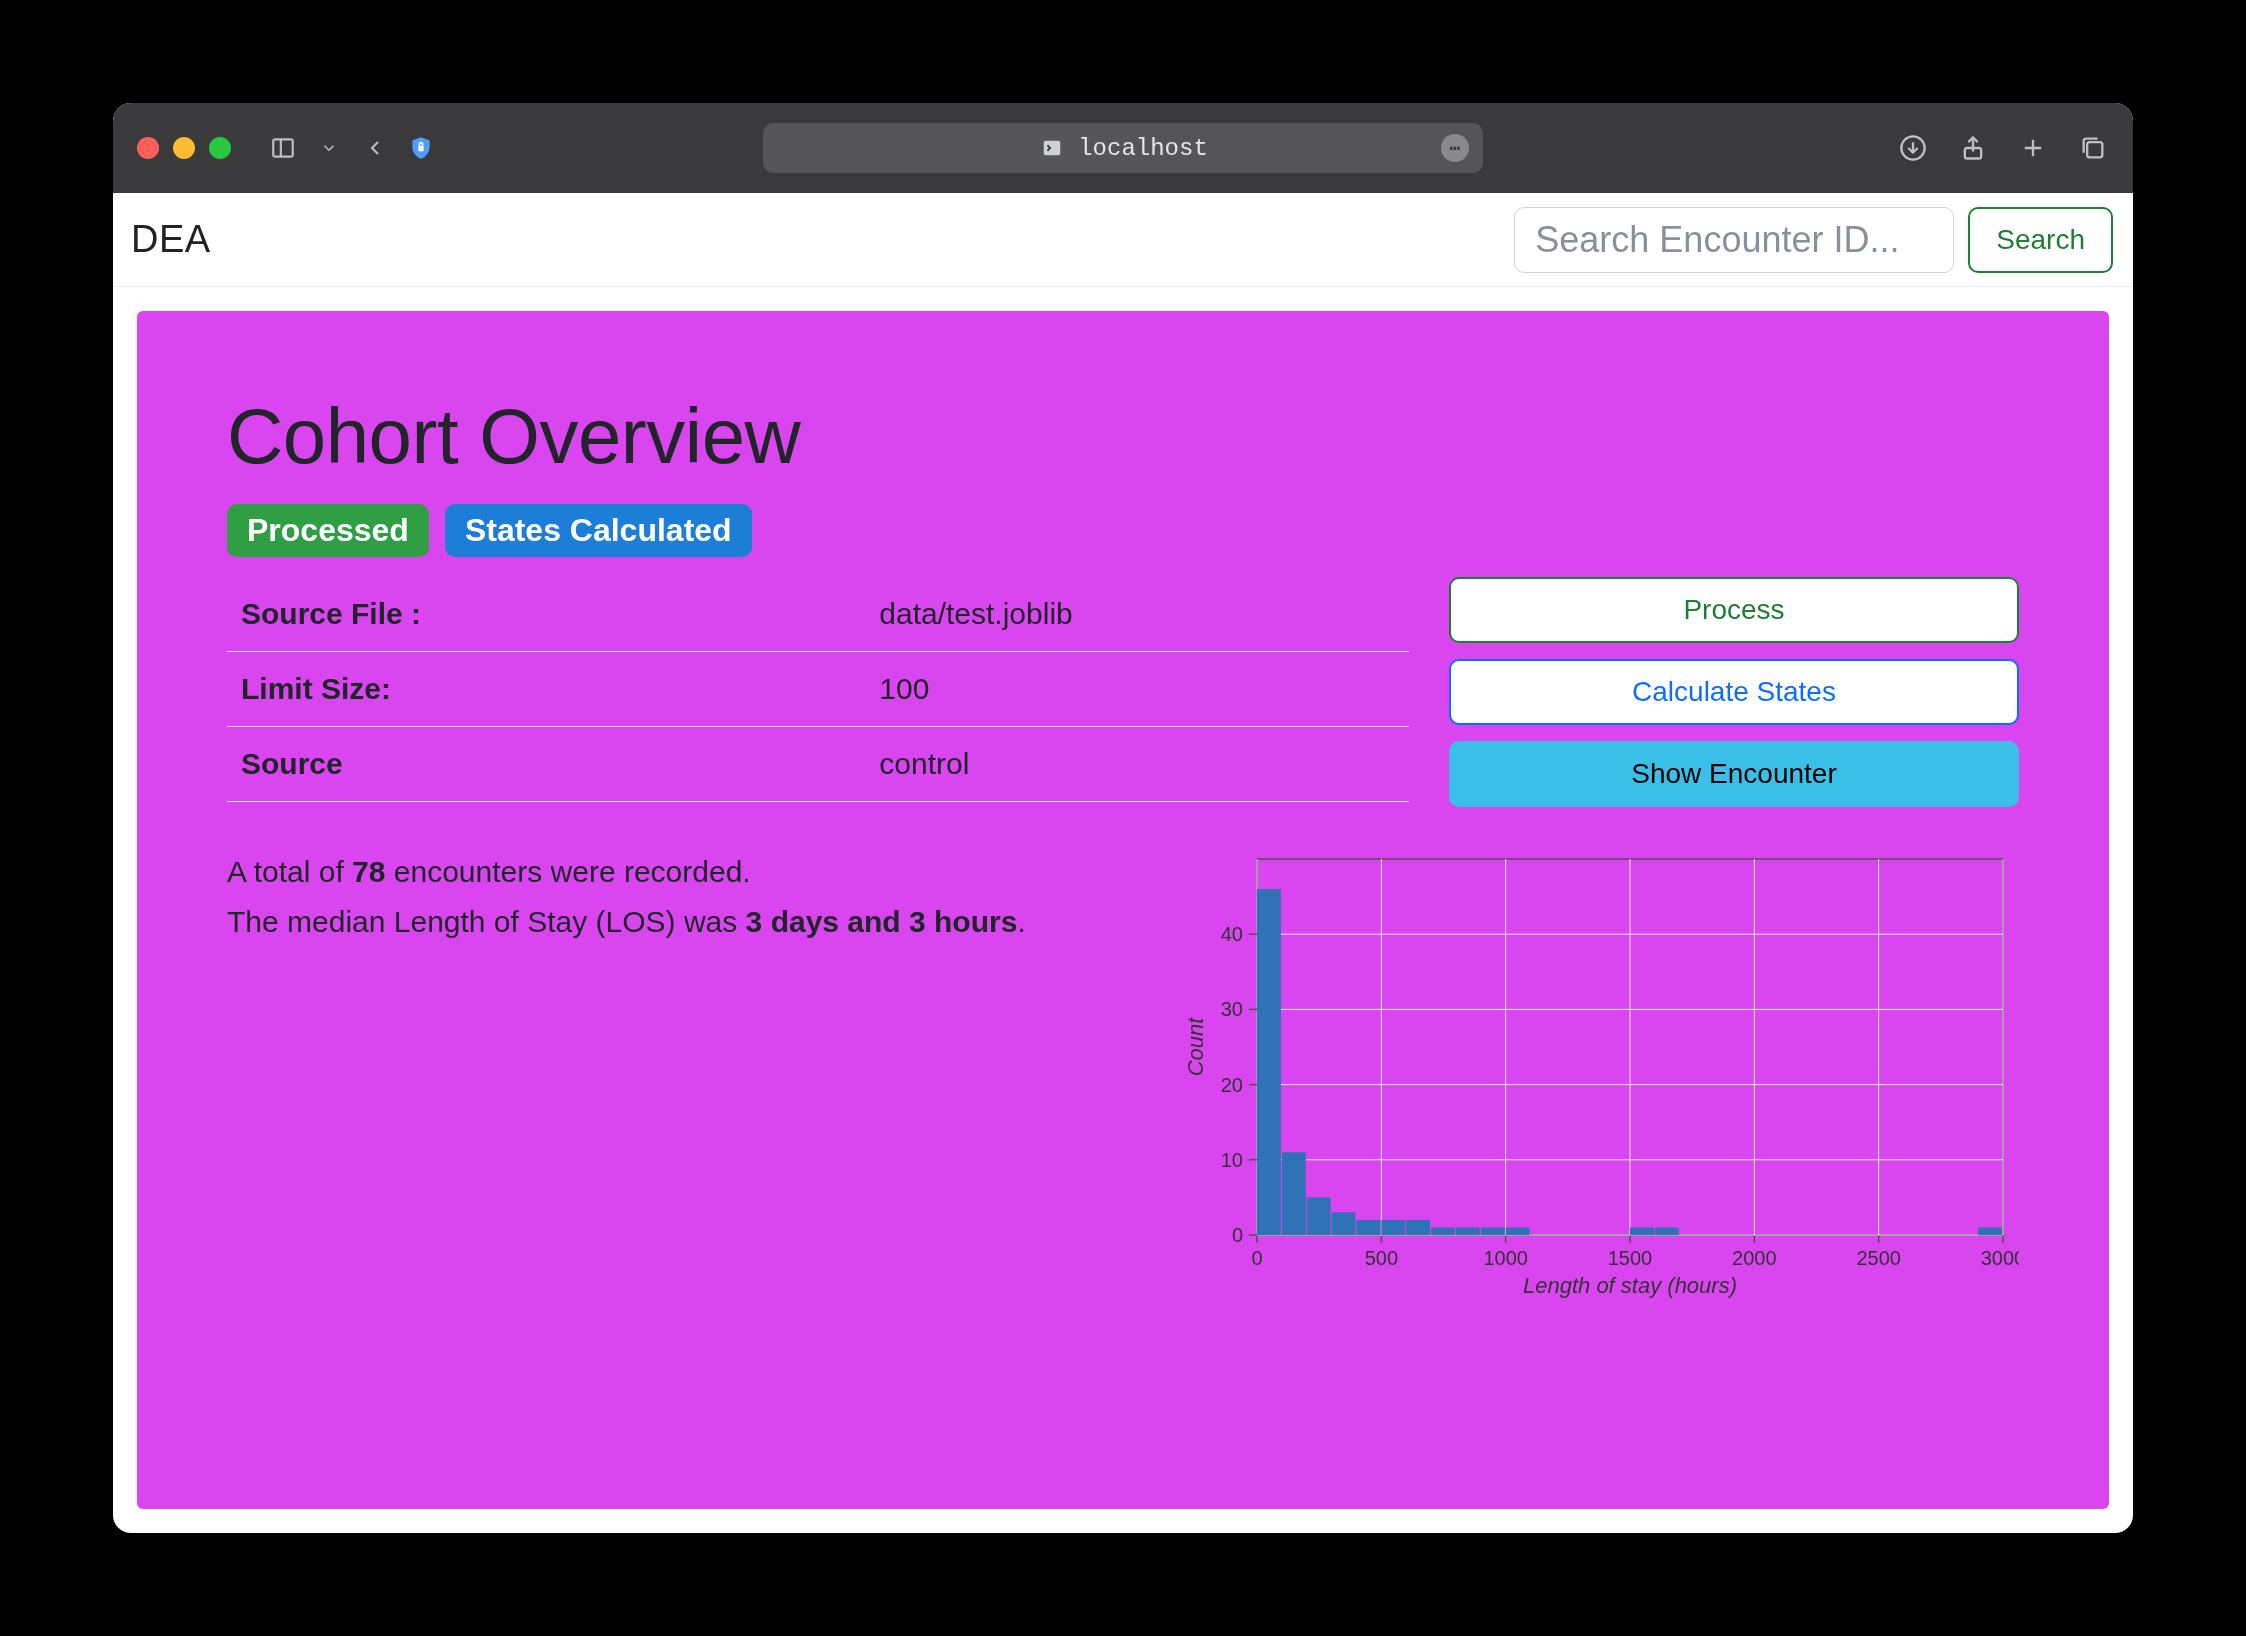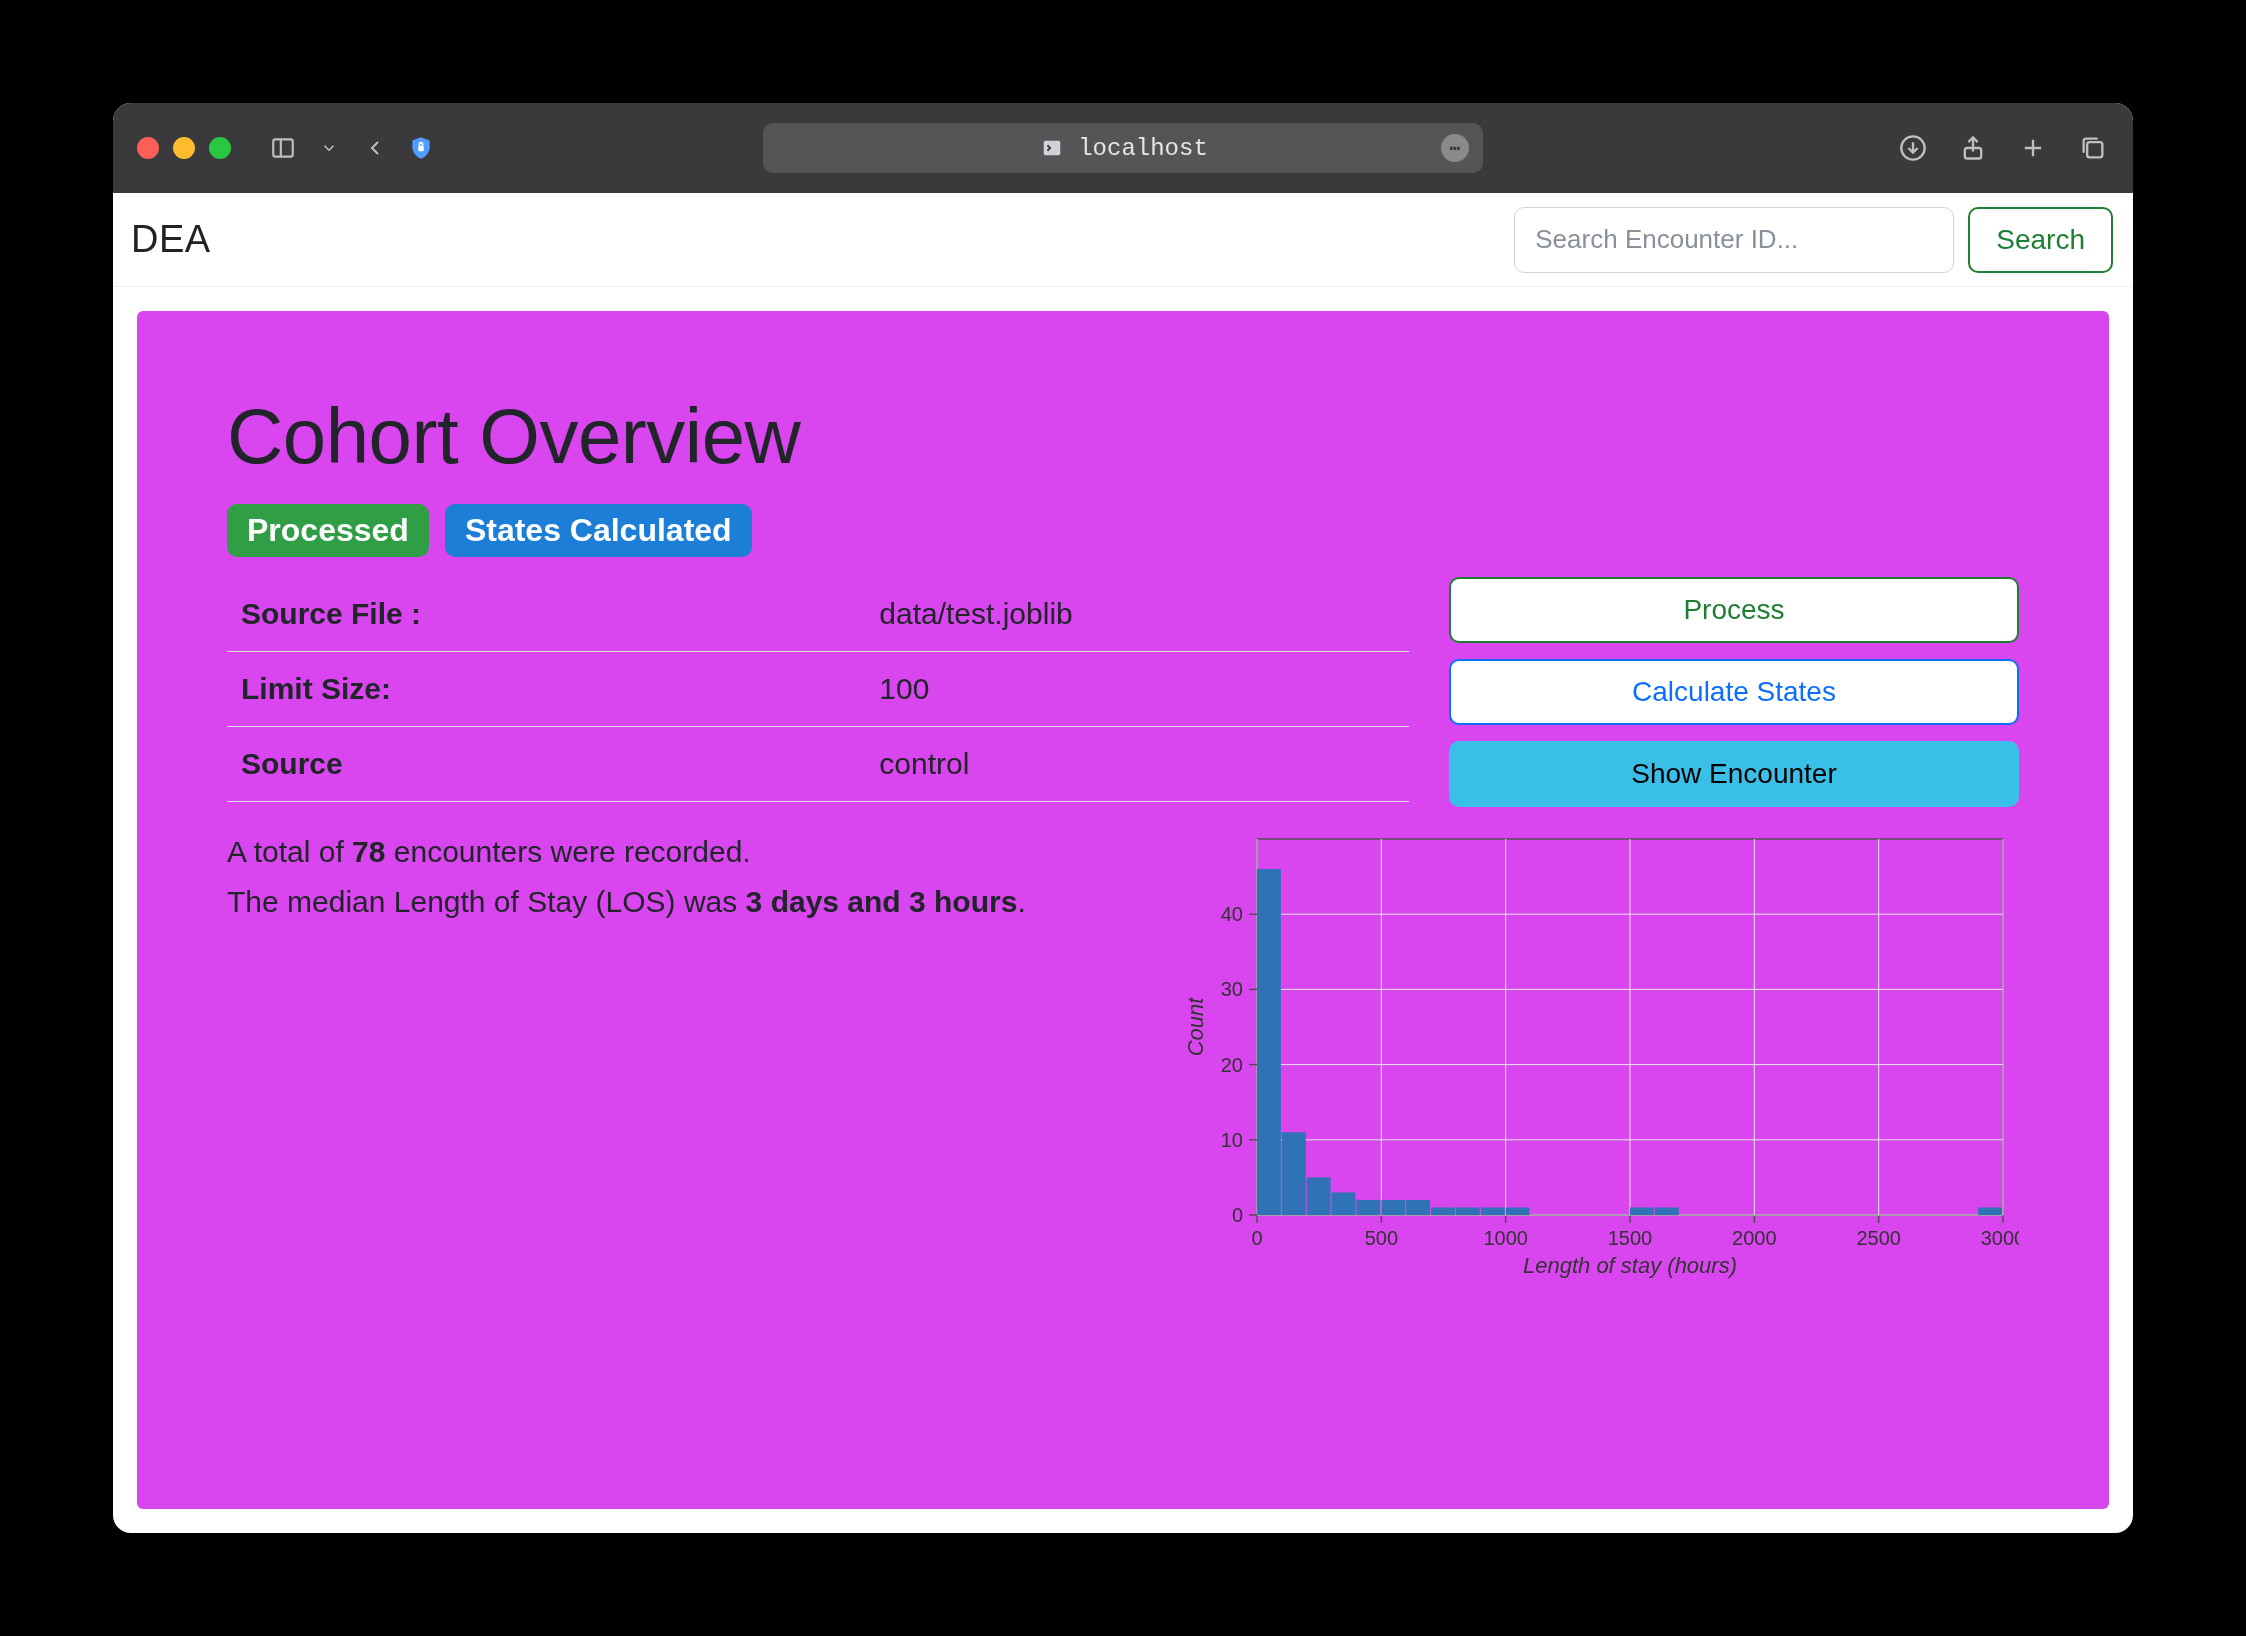--- a/index.html
+++ b/index.html
@@ -77,21 +77,21 @@
       background: #fff;
     }
     .brand { font-size: 38px; font-weight: 500; color: #222; letter-spacing: 0.5px; margin-right: 32px; }
     .navlinks { display: flex; gap: 28px; }
     .navlink { font-size: 30px; color: #6c757d; cursor: pointer; display: flex; align-items: center; gap: 8px; }
     .caret-down { width: 0; height: 0; border-left: 7px solid transparent; border-right: 7px solid transparent; border-top: 8px solid #6c757d; display:inline-block; margin-left:4px; }
     .nav-right { margin-left: auto; display: flex; gap: 14px; align-items: center; }
     .search-input {
       width: 440px; height: 66px;
       border: 1px solid #ced4da; border-radius: 10px;
-      font-size: 26px; padding: 0 20px; color: #495057; outline: none;
+      font-size: 36px; padding: 0 20px; color: #495057; outline: none;
     }
     .search-input::placeholder { color: #8a9099; }
     .btn {
       height: 66px; padding: 0 26px; font-size: 28px; border-radius: 10px;
       background: #fff; cursor: pointer; display:inline-flex; align-items:center; justify-content:center;
       border: 2px solid;
     }
     .btn-green { color: #1e7e34; border-color: #1e7e34; }
     .btn-blue { color: #0d6efd; border-color: #0d6efd; }
     .btn-cyan { color: #000; background: #3ac0e8; border-color: #3ac0e8; }
@@ -118,21 +118,21 @@
     .two-col { display: flex; gap: 40px; }
     .col-left { flex: 1; }
     .col-right { width: 570px; display:flex; flex-direction:column; gap: 16px; }
 
     table.info { width: 100%; border-collapse: collapse; font-size: 30px; color:#212529; }
     table.info td { padding: 20px 14px; border-bottom: 1px solid #dee2e6; }
     table.info td:first-child { font-weight: 700; width: 54%; }
 
     .action-btn { width: 100%; }
 
-    .summary-row { display:flex; gap: 80px; margin-top: 20px; align-items:flex-start; }
+    .summary-row { display:flex; gap: 80px; margin-top: 40px; align-items:flex-start; }
     .summary-text { font-size: 30px; color:#212529; line-height: 1.65; flex:1; }
     .summary-text b { font-weight:700; }
 
     
     .chart-wrap { width: 840px; }
     .chart-svg { width: 100%; height: auto; display:block; }
     .grid { stroke: #e6e6e6; stroke-width: 1; }
     .tick { stroke: #4d4d4d; stroke-width: 1.4; }
     .ticklabel { font-size: 20px; fill:#333; font-family: inherit; }
     .axlabel { font-size: 22px; fill:#333; font-style: italic; }

